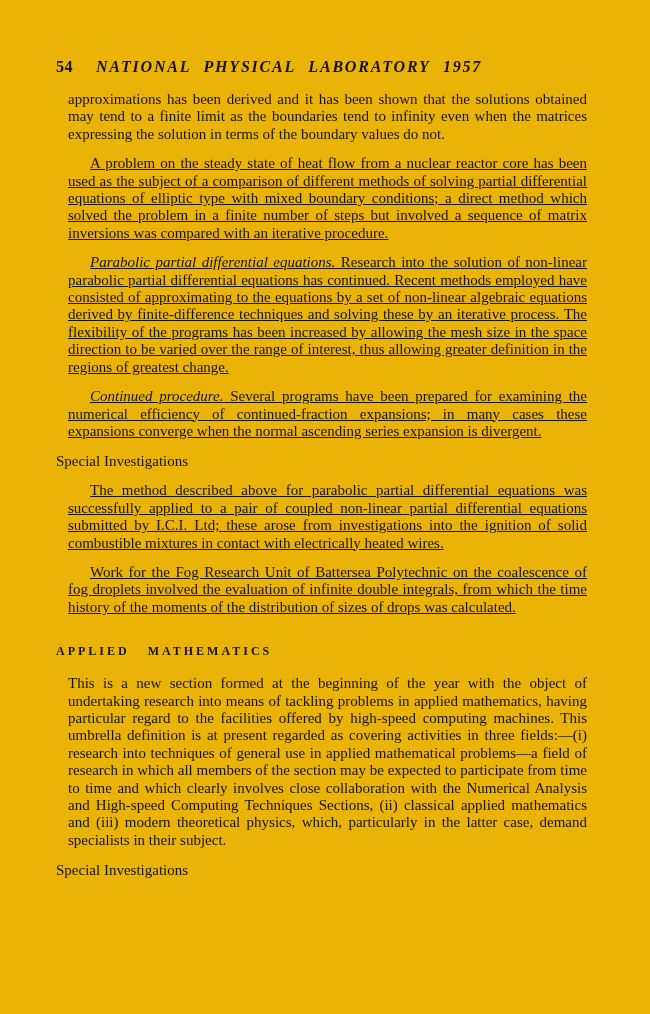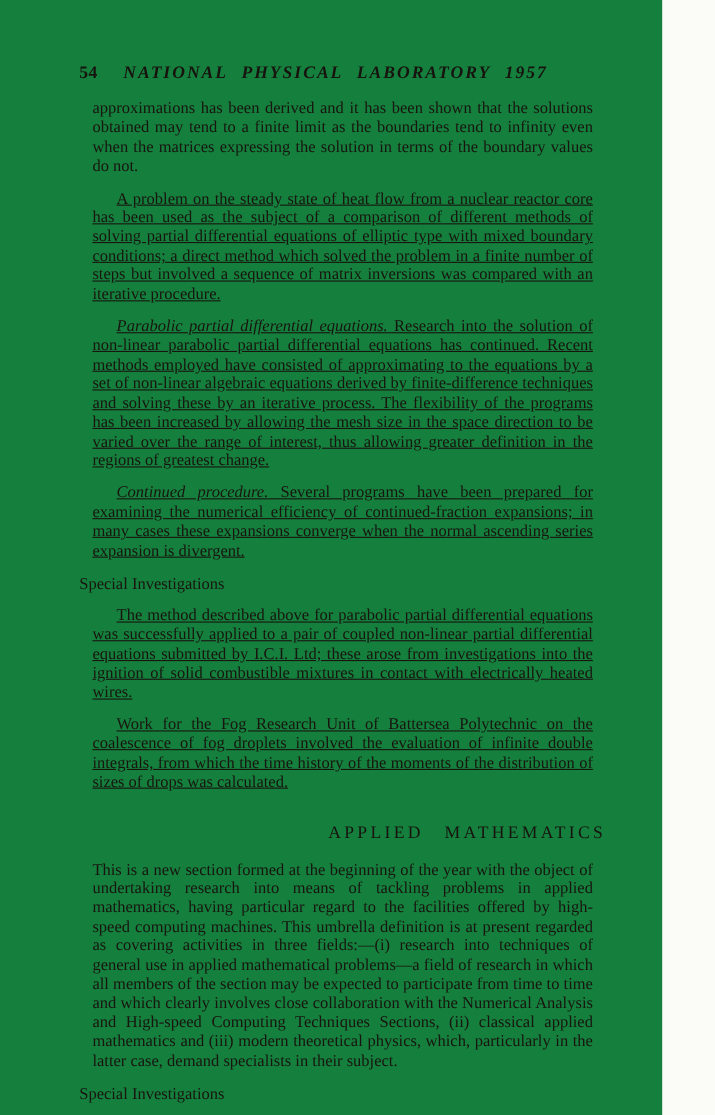--- a/index.html
+++ b/index.html
@@ -5,24 +5,24 @@
 <style>
   html, body { margin: 0; padding: 0; }
   body {
     width: 650px;
     height: 1014px;
     background: #fbfbf8;
     overflow: hidden;
   }
   .page {
     box-sizing: border-box;
-    width: 602px;
+    width: 650px;
     height: 1014px;
-    padding: 58px 51px 0 72px;
-    background: #15803d;
+    padding: 58px 51px 0 56px;
+    background: #eab308;
     position: relative;
   }
   .page-header {
     display: flex;
     align-items: baseline;
     margin-bottom: 15px;
     font-family: "Liberation Serif", serif;
     color: #17130e;
   }
   .page-number {
@@ -54,24 +54,24 @@
   .lead { font-style: italic; }
   .subheading {
     margin: 13px 0 3px;
     font-family: "Liberation Serif", serif;
     font-weight: 400;
     font-size: 15px;
     color: #18140f;
   }
   .section-heading {
     margin: 28px 0 16px;
-    text-align: right;
+    text-align: left;
     font-family: "Liberation Serif", serif;
-    font-weight: 400;
-    font-size: 16px;
+    font-weight: 700;
+    font-size: 12px;
     letter-spacing: 3px;
     word-spacing: 12px;
     color: #17130e;
   }
 </style>
 </head>
 <body>
 
 <div class="page">
 

